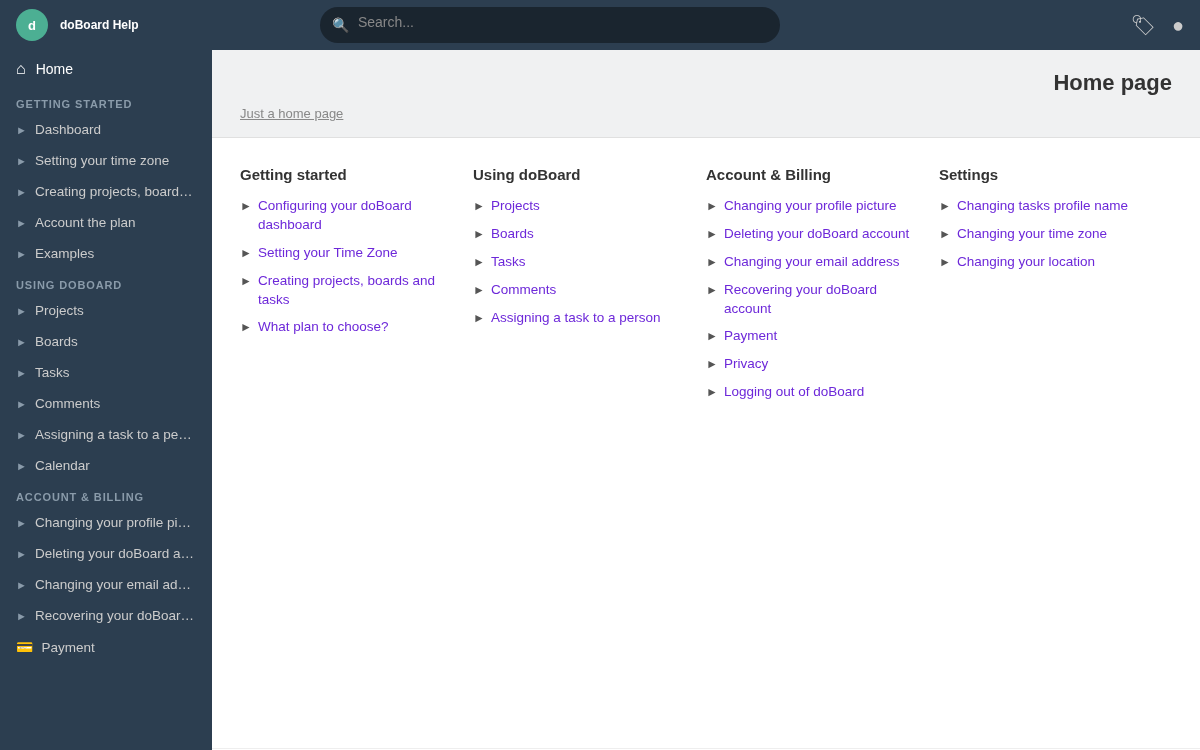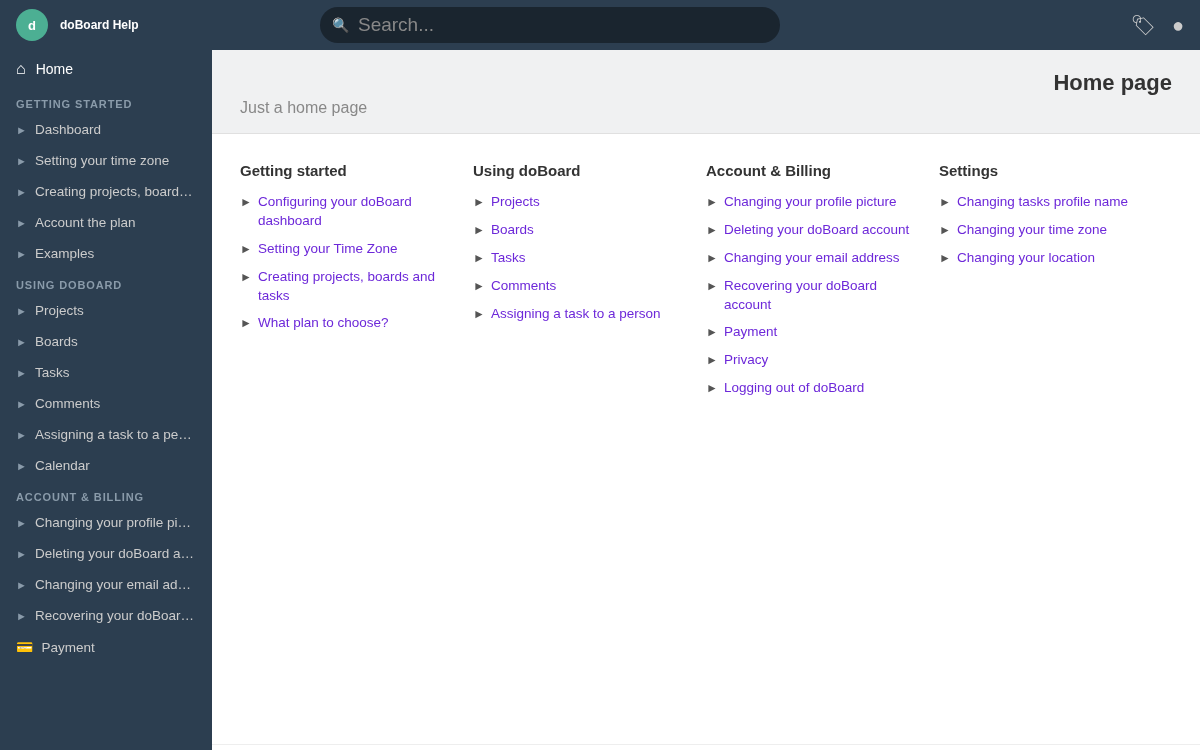--- a/index.html
+++ b/index.html
@@ -34,22 +34,22 @@
       max-width: 460px;
       margin: 0 auto;
       position: relative;
     }
     .topnav-search input {
       width: 100%;
       background: #1a252f;
       border: none;
       border-radius: 24px;
       color: #aaa;
-      padding: 7px 16px 7px 38px;
-      font-size: 19px;
+      padding: 7px 16px 13px 38px;
+      font-size: 14px;
       outline: none;
     }
     .topnav-search input::placeholder { color: #888; }
     .search-icon-wrap {
       position: absolute; left: 12px; top: 50%; transform: translateY(-50%);
       color: #888; font-size: 14px;
     }
     .topnav-right {
       display: flex; align-items: center; gap: 16px; margin-left: auto;
     }
@@ -115,23 +115,24 @@
       padding: 20px 28px 16px;
       border-bottom: 1px solid #e0e0e0;
     }
     .page-title {
       font-size: 22px;
       font-weight: 600;
       color: #333;
       text-align: right;
     }
     .page-subtitle {
-      font-size: 16px;
+      font-size: 13px;
       color: #888;
-      margin-top: 3px;
+      margin-top: 10px;
+      text-decoration: underline;
     }
     .content-body {
       padding: 28px;
       background: #fff;
       min-height: calc(100% - 90px);
     }
     .sections-grid {
       display: grid;
       grid-template-columns: 1fr 1fr 1fr 1fr;
       gap: 0;

